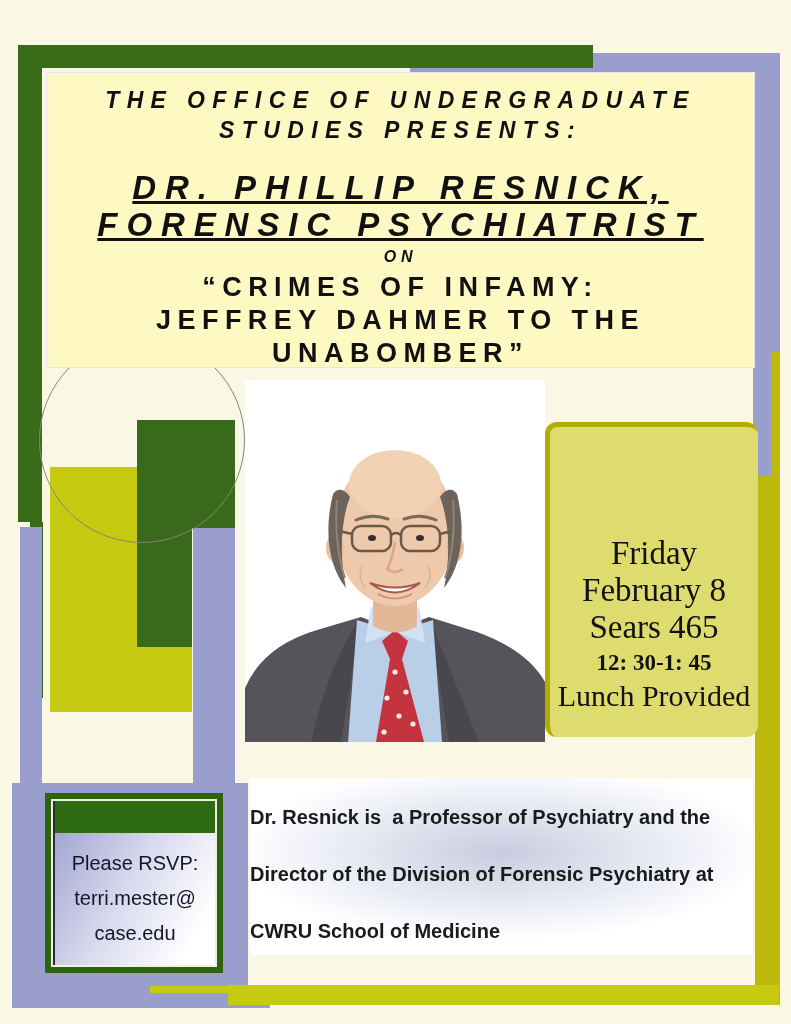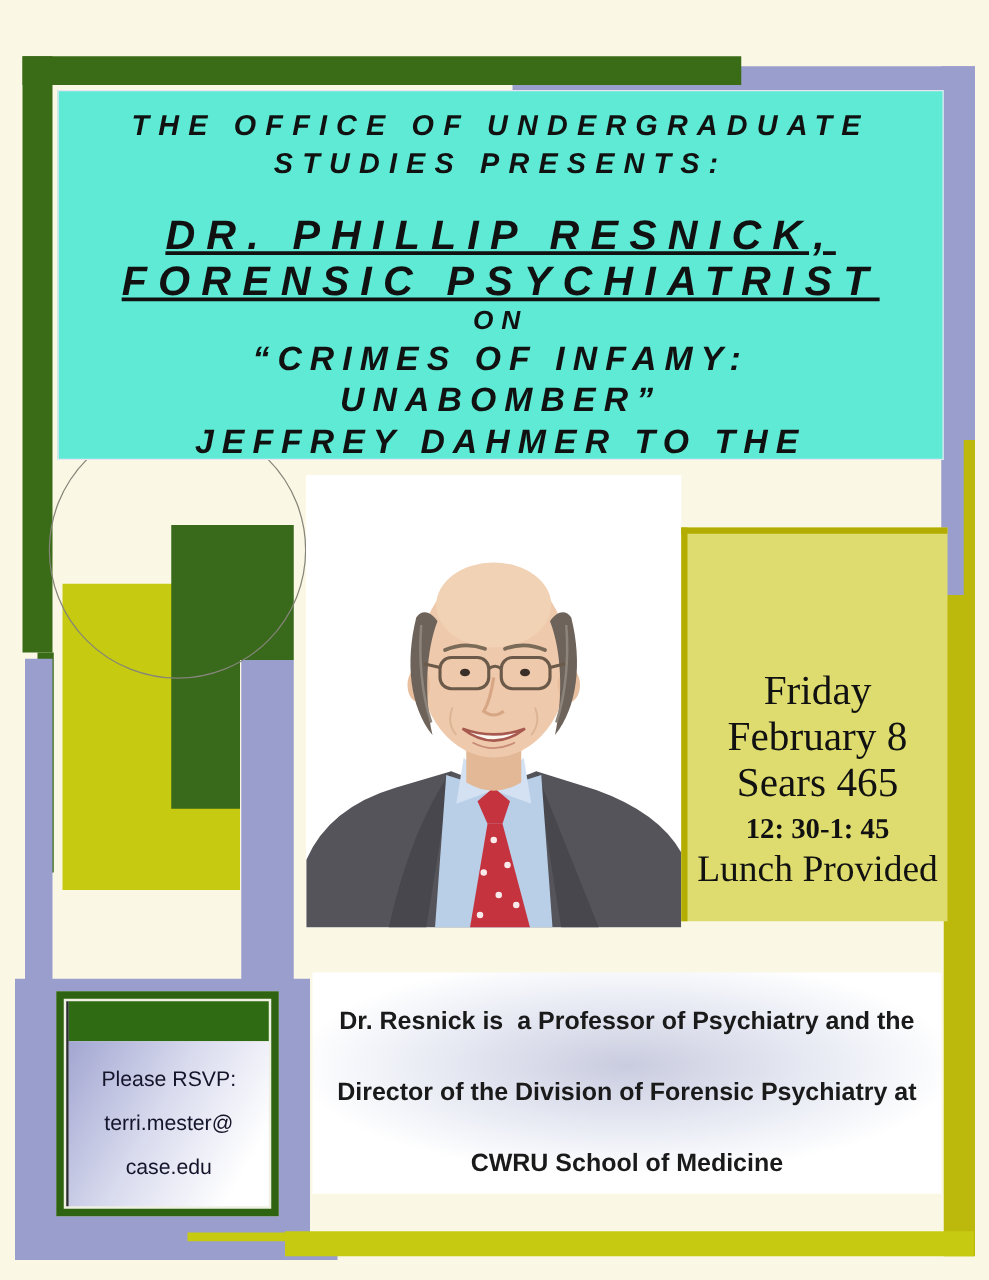--- a/index.html
+++ b/index.html
@@ -25,63 +25,63 @@
   .dgreen-block-b{left:137px;top:528px;width:55px;height:119px;background:#39691a;}
   .lav-block{left:193px;top:528px;width:42px;height:257px;background:#9a9ecd;}
   .circle-outline{left:39px;top:337px;width:206px;height:206px;border:1px solid #85857a;border-radius:50%;}
   .lav-backdrop{left:12px;top:783px;width:236px;height:225px;background:#9a9ecd;}
   .bottom-lav-band{left:12px;top:988px;width:258px;height:20px;background:#9a9ecd;}
   .bottom-yellow-thin{left:150px;top:986px;width:78px;height:7px;background:#c6ca10;}
   .bottom-yellow-band{left:228px;top:985px;width:551px;height:20px;background:#c6ca10;}
 
   
   .title-box{
-    left:46px;top:72px;width:709px;height:296px;background:#5eead4;
+    left:46px;top:72px;width:709px;height:296px;background:#fef9c3;
     border:1px solid #e6e6f2;text-align:center;padding-top:12px;
   }
   .hdr-line{font-style:italic;font-weight:bold;font-size:23px;line-height:30px;letter-spacing:0.32em;}
   .title-gap{height:24px;}
   .big-line{font-style:italic;font-weight:bold;font-size:33px;line-height:37px;letter-spacing:0.27em;text-decoration:underline;}
-  .on-line{font-style:italic;font-weight:bold;font-size:21px;line-height:28px;letter-spacing:0.30em;}
-  .quote-line{font-style:italic;font-weight:bold;font-size:27px;line-height:33px;letter-spacing:0.24em;}
+  .on-line{font-style:italic;font-weight:bold;font-size:16px;line-height:28px;letter-spacing:0.30em;}
+  .quote-line{font-weight:bold;font-size:27px;line-height:33px;letter-spacing:0.24em;}
 
   
   .photo-area{left:245px;top:380px;width:300px;height:362px;background:#ffffff;}
   .photo-area svg{display:block;width:100%;height:100%;}
 
   
   .event-box{
     left:545px;top:422px;width:213px;height:315px;background:#dedc6e;
     border-top:5px solid #b2ad00;border-left:5px solid #b2ad00;
-    font-family:"Liberation Serif",serif;text-align:center;padding-top:108px;
+    font-family:"Liberation Serif",serif;text-align:center;padding-top:108px;border-radius:12px;
   }
   .ev-line{font-size:33px;line-height:37px;}
   .ev-time{font-size:23px;line-height:33px;font-weight:bold;}
   .ev-meal{font-size:30px;line-height:34px;}
 
   
   .bio-box{
     left:250px;top:778px;width:503px;height:177px;
     background:radial-gradient(ellipse 62% 58% at 50% 42%, #c9ccdf 0%, #eceef6 55%, #ffffff 85%);
-    text-align:center;padding-top:11px;
+    text-align:left;padding-top:11px;
   }
   .bio-line{font-weight:bold;font-size:20px;line-height:57px;color:#1a1a1a;white-space:pre;}
 
   
   .rsvp-box{
     left:45px;top:793px;width:178px;height:180px;
     border:6px solid #2e6312;background:#eef0e2;padding:2px;
   }
   .rsvp-inner{width:100%;height:100%;border-left:2px solid #2b2b33;display:flex;flex-direction:column;}
   .rsvp-header{height:32px;background:#2e6b12;flex:none;}
   .rsvp-body{
     flex:1;background:linear-gradient(120deg,#a2a6d1 0%,#d9dbee 45%,#ffffff 85%);
     text-align:center;padding-top:13px;
   }
-  .rsvp-line{font-size:17px;line-height:35px;color:#14142a;}
+  .rsvp-line{font-size:20px;line-height:35px;color:#14142a;}
 </style>
 </head>
 <body>
 
 <div class="poster">
 
   <div class="abs lav-step-a"></div>
   <div class="abs lav-step-b"></div>
   <div class="abs lav-right-band"></div>
   <div class="abs olive-sliver"></div>
@@ -101,22 +101,22 @@
   <div class="abs bottom-yellow-band"></div>
 
   <div class="abs title-box">
     <div class="hdr-line">THE OFFICE OF UNDERGRADUATE</div>
     <div class="hdr-line">STUDIES PRESENTS:</div>
     <div class="title-gap"></div>
     <div class="big-line">DR. PHILLIP RESNICK,</div>
     <div class="big-line">FORENSIC PSYCHIATRIST</div>
     <div class="on-line">ON</div>
     <div class="quote-line">“CRIMES OF INFAMY:</div>
+    <div class="quote-line">JEFFREY DAHMER TO THE</div>
     <div class="quote-line">UNABOMBER”</div>
-    <div class="quote-line">JEFFREY DAHMER TO THE</div>
   </div>
 
   <div class="abs photo-area">
     <svg viewBox="0 0 300 362">
       <rect width="300" height="362" fill="#ffffff"></rect>
 
       <path d="M0,362 L0,308 Q18,266 72,250 L116,237 Q150,252 184,237 L232,252 Q282,270 300,302 L300,362 Z" fill="#54545a"></path>
       <path d="M116,237 L96,362 L66,362 Q84,282 116,237 Z" fill="#47474d"></path>
       <path d="M184,237 L204,362 L234,362 Z" fill="#47474d"></path>
 

